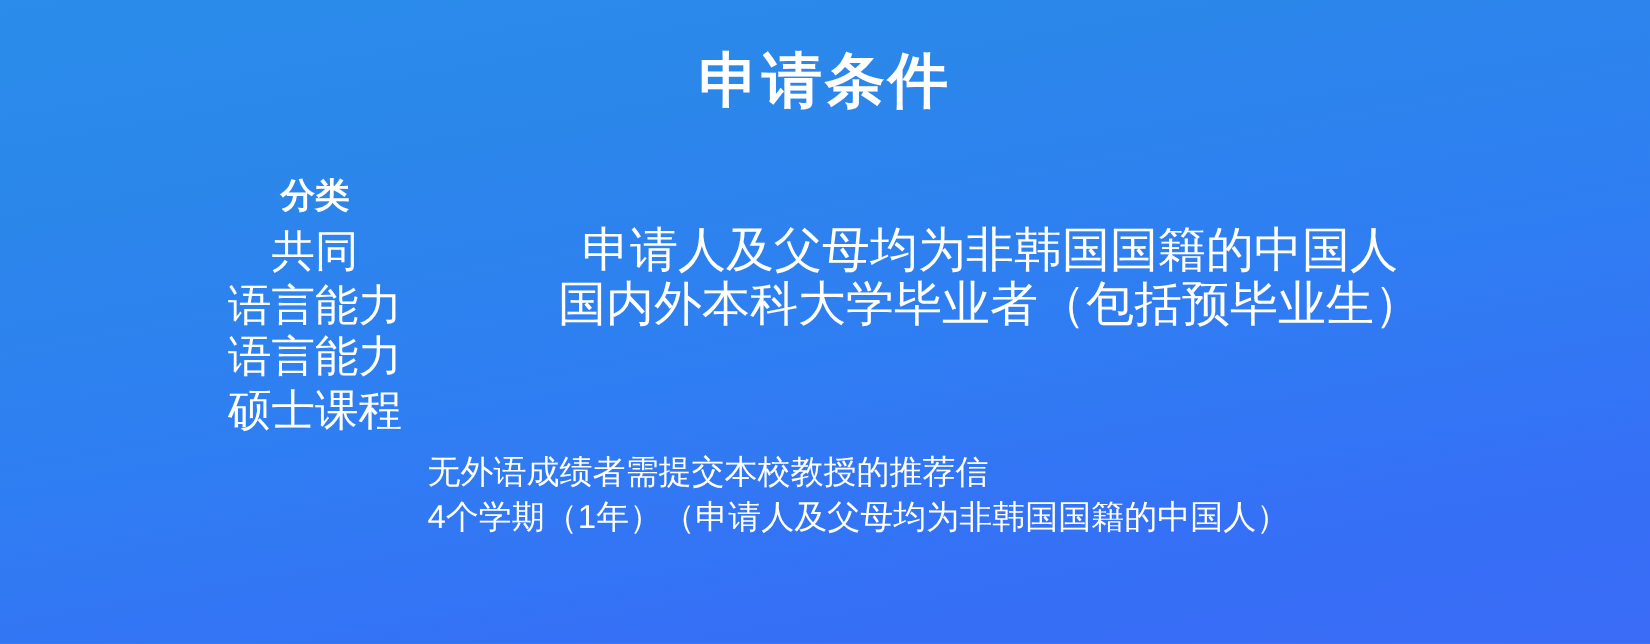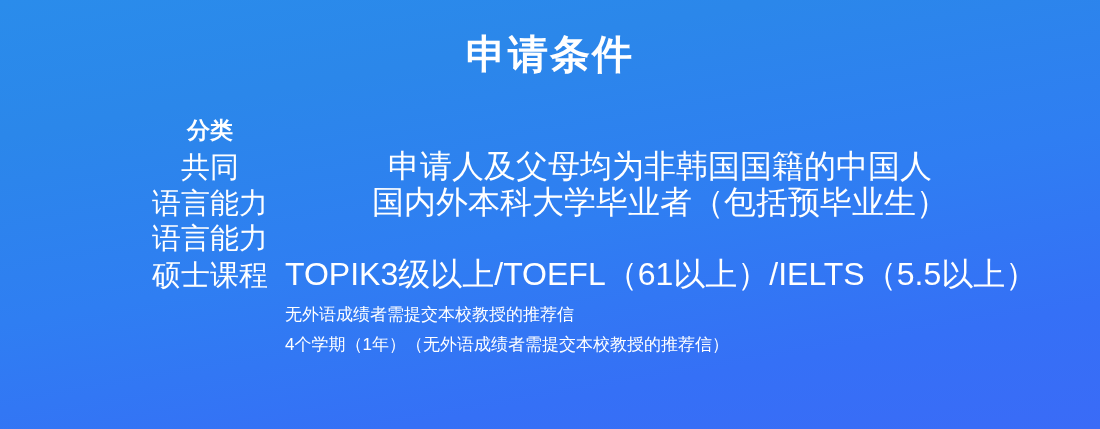--- a/index.html
+++ b/index.html
@@ -67,21 +67,21 @@
     font-weight: bold;
     font-size: 23px;
   }
   #notes {
     position: absolute;
     top: 300px;
     left: 285px;
     width: 800px;
   }
   .note {
-    font-size: 17px;
+    font-size: 22px;
     line-height: 30px;
     white-space: nowrap;
     color: #ffffff;
   }
 </style>
 </head>
 <body>
 
 <div id="slide">
 
@@ -102,23 +102,22 @@
       <div class="cat">语言能力</div>
       <div class="content">国内外本科大学毕业者（包括预毕业生）</div>
     </div>
 
     <div class="row">
       <div class="cat">语言能力</div>
     </div>
 
     <div class="row">
       <div class="cat">硕士课程</div>
-      <div class="content">TOPIK3级以上/TOEFL（61以上）/IELTS（5.5以上）</div>
     </div>
 
   </div>
 
   <div id="notes">
     <div class="note">无外语成绩者需提交本校教授的推荐信</div>
-    <div class="note">4个学期（1年）（无外语成绩者需提交本校教授的推荐信）</div>
+    <div class="note">4个学期（1年）（申请人及父母均为非韩国国籍的中国人）</div>
   </div>
 
 </div>
 
 </body></html>

